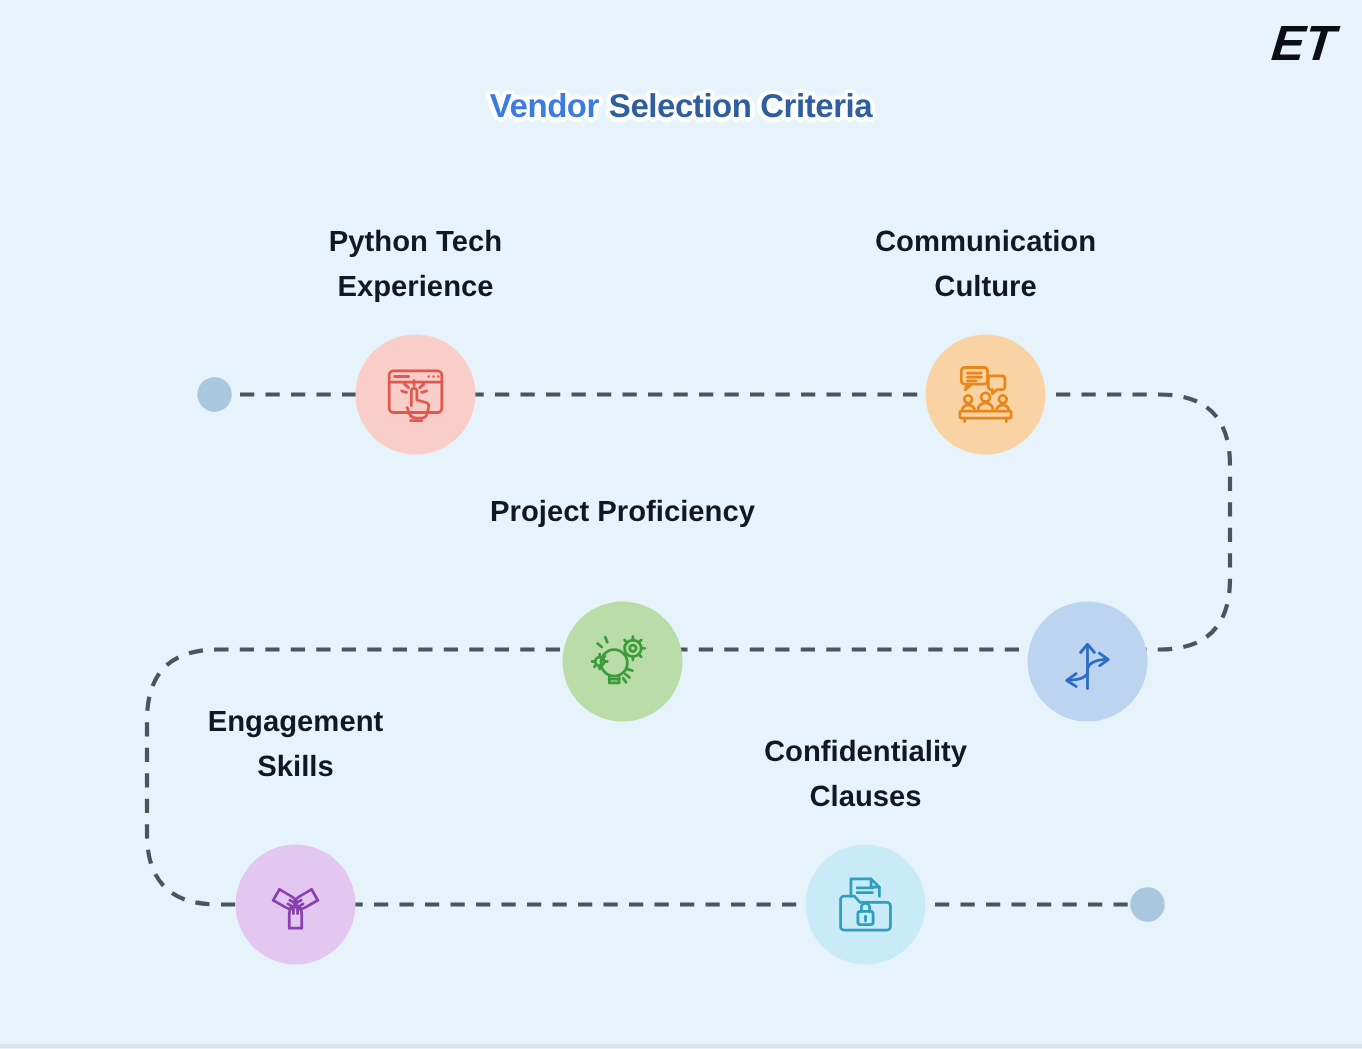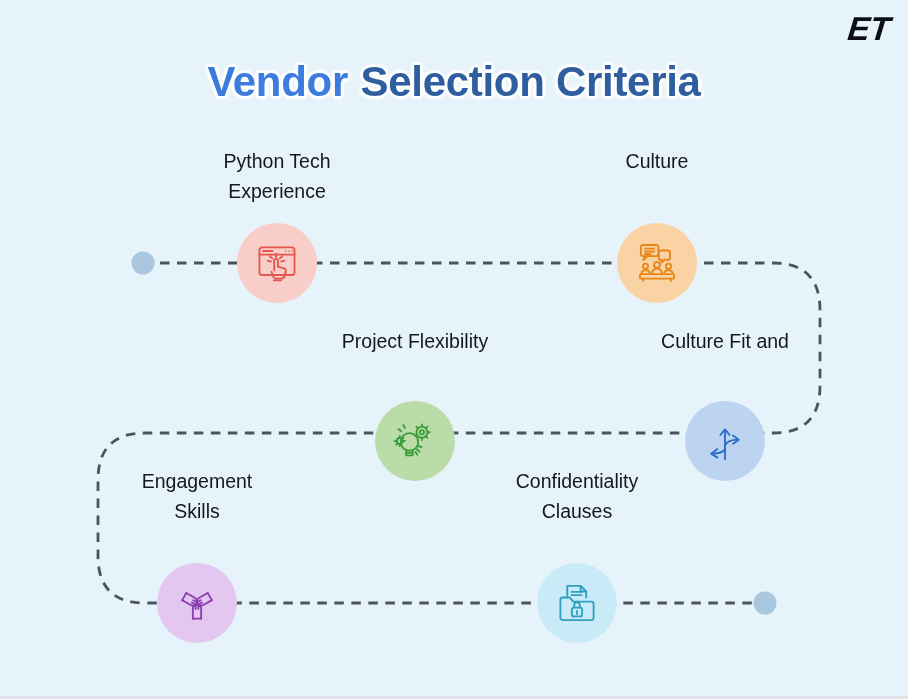--- a/index.html
+++ b/index.html
@@ -16,49 +16,49 @@
   }
   .logo{
     position:absolute;top:10px;right:18px;
     font-size:33px;font-weight:800;font-style:italic;
     color:#0b0e12;letter-spacing:0px;
     transform:skewX(-6deg);
   }
   .title{
     position:absolute;top:58px;left:0;width:100%;
     margin:0;text-align:center;
-    font-size:42px;font-weight:800;letter-spacing:-0.3px;
+    font-size:22px;font-weight:800;letter-spacing:-0.3px;
     text-shadow:
       -2px -2px 0 #fdfefe, 2px -2px 0 #fdfefe,
       -2px 2px 0 #fdfefe, 2px 2px 0 #fdfefe,
       0 -3px 0 #fdfefe, 0 3px 0 #fdfefe,
       -3px 0 0 #fdfefe, 3px 0 0 #fdfefe,
       0 0 7px #ffffff;
   }
   .title .t2{margin-left:0.30em;}
   .connector{position:absolute;left:0;top:0;width:908px;height:699px;}
   .connector path{fill:none;stroke-width:2.8;stroke-dasharray:9.5 7.5;}
   .node{position:absolute;width:0;height:0;}
   .label{
     position:absolute;width:300px;text-align:center;
-    font-size:19.5px;font-weight:400;line-height:30px;color:#131722;
+    font-size:19.5px;font-weight:700;line-height:30px;color:#131722;
   }
   .bubble{
     position:absolute;width:80px;height:80px;border-radius:50%;
     display:flex;align-items:center;justify-content:center;
   }
   .bubble svg{display:block;}
   .icon{stroke:currentColor;fill:none;stroke-width:2;stroke-linecap:round;stroke-linejoin:round;}
   
   .n1 .label{left:127px;top:146px;} .n1 .bubble{left:237px;top:223px;}
   .n2 .label{left:507px;top:146px;} .n2 .bubble{left:617px;top:223px;}
   .n3 .label{left:265px;top:326px;} .n3 .bubble{left:375px;top:401px;}
   .n4 .label{left:575px;top:326px;} .n4 .bubble{left:685px;top:401px;}
   .n5 .label{left:47px;top:466px;}  .n5 .bubble{left:157px;top:563px;}
-  .n6 .label{left:427px;top:466px;} .n6 .bubble{left:537px;top:563px;}
+  .n6 .label{left:427px;top:486px;} .n6 .bubble{left:537px;top:563px;}
 </style>
 </head>
 <body>
 
 <div class="stage" style="background: rgb(231, 243, 250);">
 
   <div class="logo">ET</div>
 
   <h1 class="title"><span style="color: rgb(60, 124, 223);">Vendor</span><span class="t2" style="color: rgb(46, 94, 159);">Selection Criteria</span></h1>
 
@@ -87,20 +87,21 @@
         <line x1="19.5" y1="24.5" x2="16" y2="23.5"></line>
         <line x1="30.5" y1="24.5" x2="34" y2="23.5"></line>
         <path d="M23 34 v-10.5 a2 2 0 0 1 4 0 V30 l6.5 1.8 a2.8 2.8 0 0 1 2 3.2 l-1 4.5 a4.5 4.5 0 0 1 -4.4 3.5 h-3.6 a5.5 5.5 0 0 1 -5.2 -3.8 L20 35.5"></path>
         <line x1="22.5" y1="44.8" x2="30.5" y2="44.8"></line>
       </svg>
     </div>
   </div>
 
   <div class="node n2">
     <div class="label">
+      <div>Communication</div>
       <div>Culture</div>
     </div>
     <div class="bubble" style="background: rgb(250, 211, 164); color: rgb(232, 134, 26);">
       <svg class="icon" width="48" height="48" viewBox="0 0 52 52">
         <path d="M30 12.5 h8 a2 2 0 0 1 2 2 v6 a2 2 0 0 1 -2 2 h-4 l-3 3 v-3 h-1 a2 2 0 0 1 -2 -2 v-6 a2 2 0 0 1 2 -2 z"></path>
         <rect x="8.5" y="6.5" width="19" height="12" rx="2.5" fill="#00000000"></rect>
         <path d="M13 18.5 l-1.8 4.2 L16 18.5"></path>
         <line x1="13" y1="10.5" x2="23" y2="10.5"></line>
         <line x1="13" y1="13.5" x2="23" y2="13.5"></line>
         <line x1="13" y1="16.2" x2="19" y2="16.2"></line>
@@ -112,21 +113,21 @@
         <path d="M34 36.3 a4.8 4.8 0 0 1 9 1.2"></path>
         <rect x="7.5" y="38" width="37" height="5" rx="1"></rect>
         <line x1="11" y1="43" x2="11" y2="45.5"></line>
         <line x1="41" y1="43" x2="41" y2="45.5"></line>
       </svg>
     </div>
   </div>
 
   <div class="node n3">
     <div class="label">
-      <div>Project Flexibility</div>
+      <div>Project Proficiency</div>
     </div>
     <div class="bubble" style="background: rgb(185, 220, 169); color: rgb(60, 156, 60);">
       <svg class="icon" width="48" height="48" viewBox="0 0 52 52">
         <circle cx="20" cy="27" r="9.5"></circle>
         <path d="M16.5 36 v5.5 h7 V36"></path>
         <line x1="16.5" y1="38.8" x2="23.5" y2="38.8"></line>
         <circle cx="33.5" cy="16.5" r="6"></circle>
         <circle cx="33.5" cy="16.5" r="2.3"></circle>
         <line x1="39.5" y1="16.5" x2="42" y2="16.5"></line>
         <line x1="33.5" y1="22.5" x2="33.5" y2="25"></line>
@@ -145,21 +146,20 @@
         <line x1="13.5" y1="8.5" x2="15" y2="12"></line>
         <line x1="29.5" y1="31.5" x2="33" y2="32.5"></line>
         <line x1="28" y1="35" x2="31" y2="37.5"></line>
         <line x1="26.5" y1="38" x2="28.5" y2="41"></line>
       </svg>
     </div>
   </div>
 
   <div class="node n4">
     <div class="label">
-      <div>Culture Fit and</div>
     </div>
     <div class="bubble" style="background: rgb(189, 212, 240); color: rgb(43, 108, 196);">
       <svg class="icon" width="48" height="48" viewBox="0 0 52 52">
         <path d="M26 45.5 V33"></path>
         <path d="M26 33 C26 26 26 22 26 15"></path>
         <path d="M21 19.5 L26 13.5 L31 19.5"></path>
         <path d="M26 31 C27.5 27 31.5 25 38.5 24.5"></path>
         <path d="M34.5 20 L41 24.7 L34.8 29"></path>
         <path d="M26 35 C24 37.5 20.5 39.5 13.5 39.5"></path>
         <path d="M17.8 34.8 L11 39.7 L17.8 44"></path>

